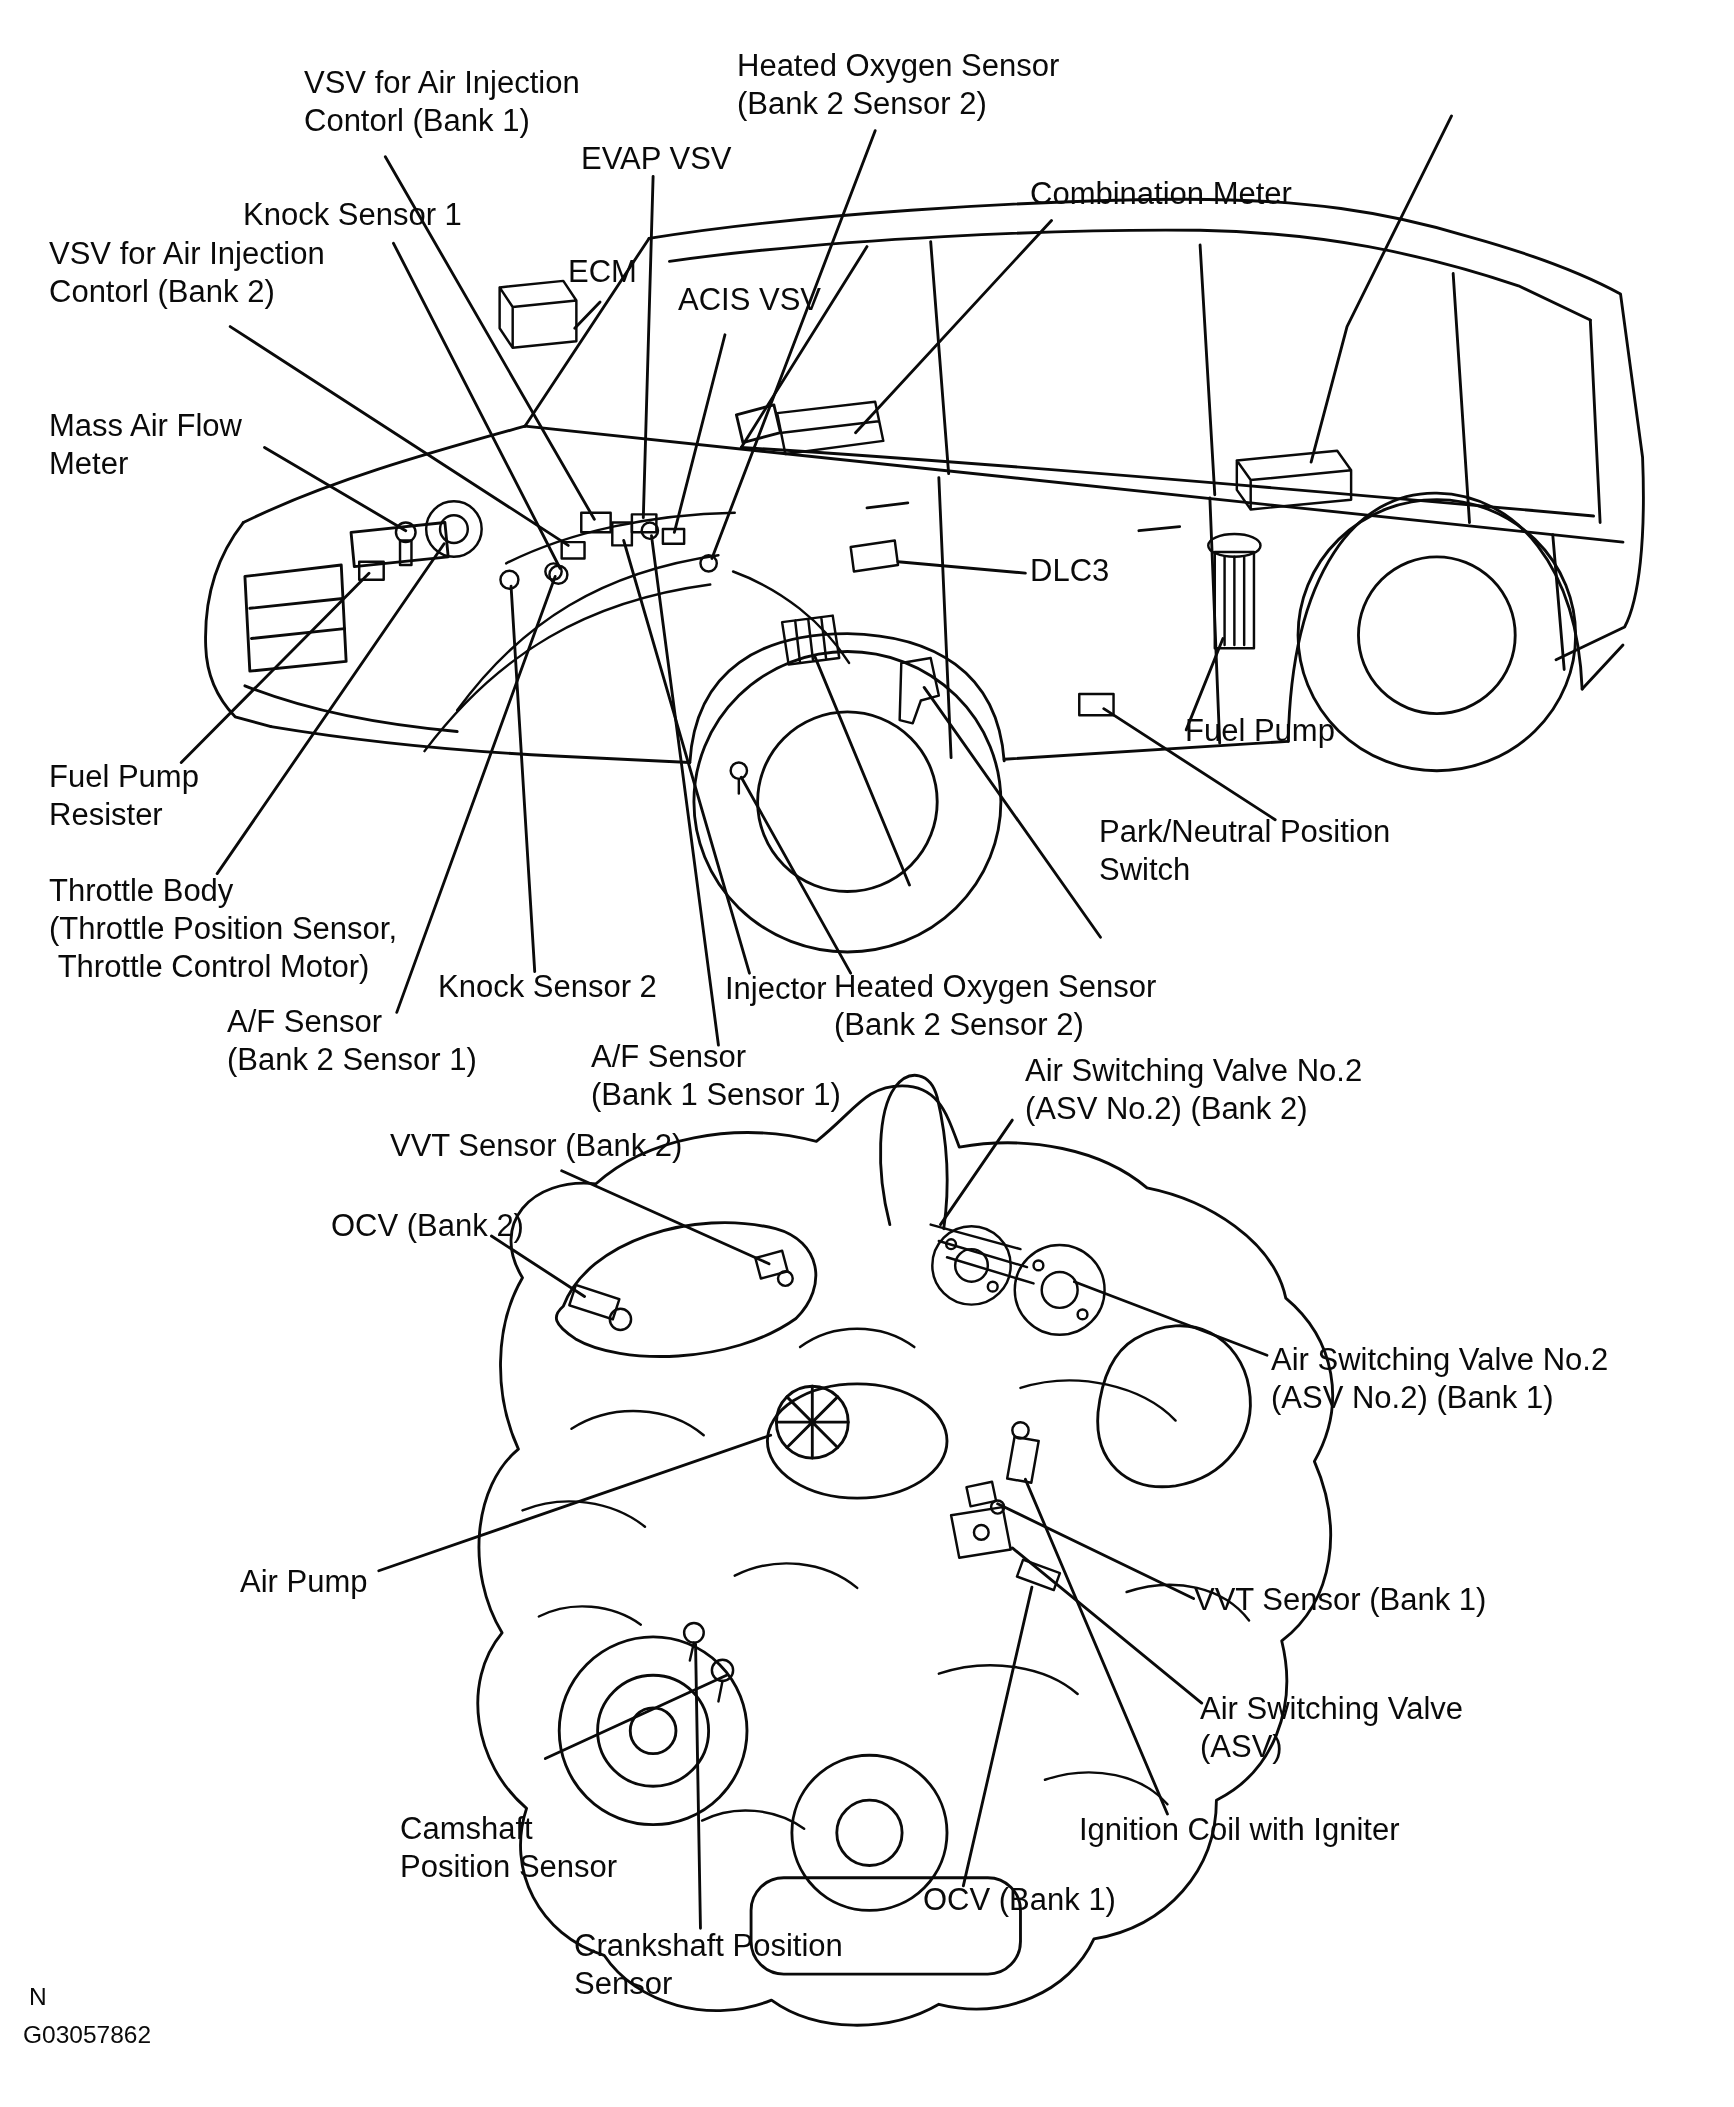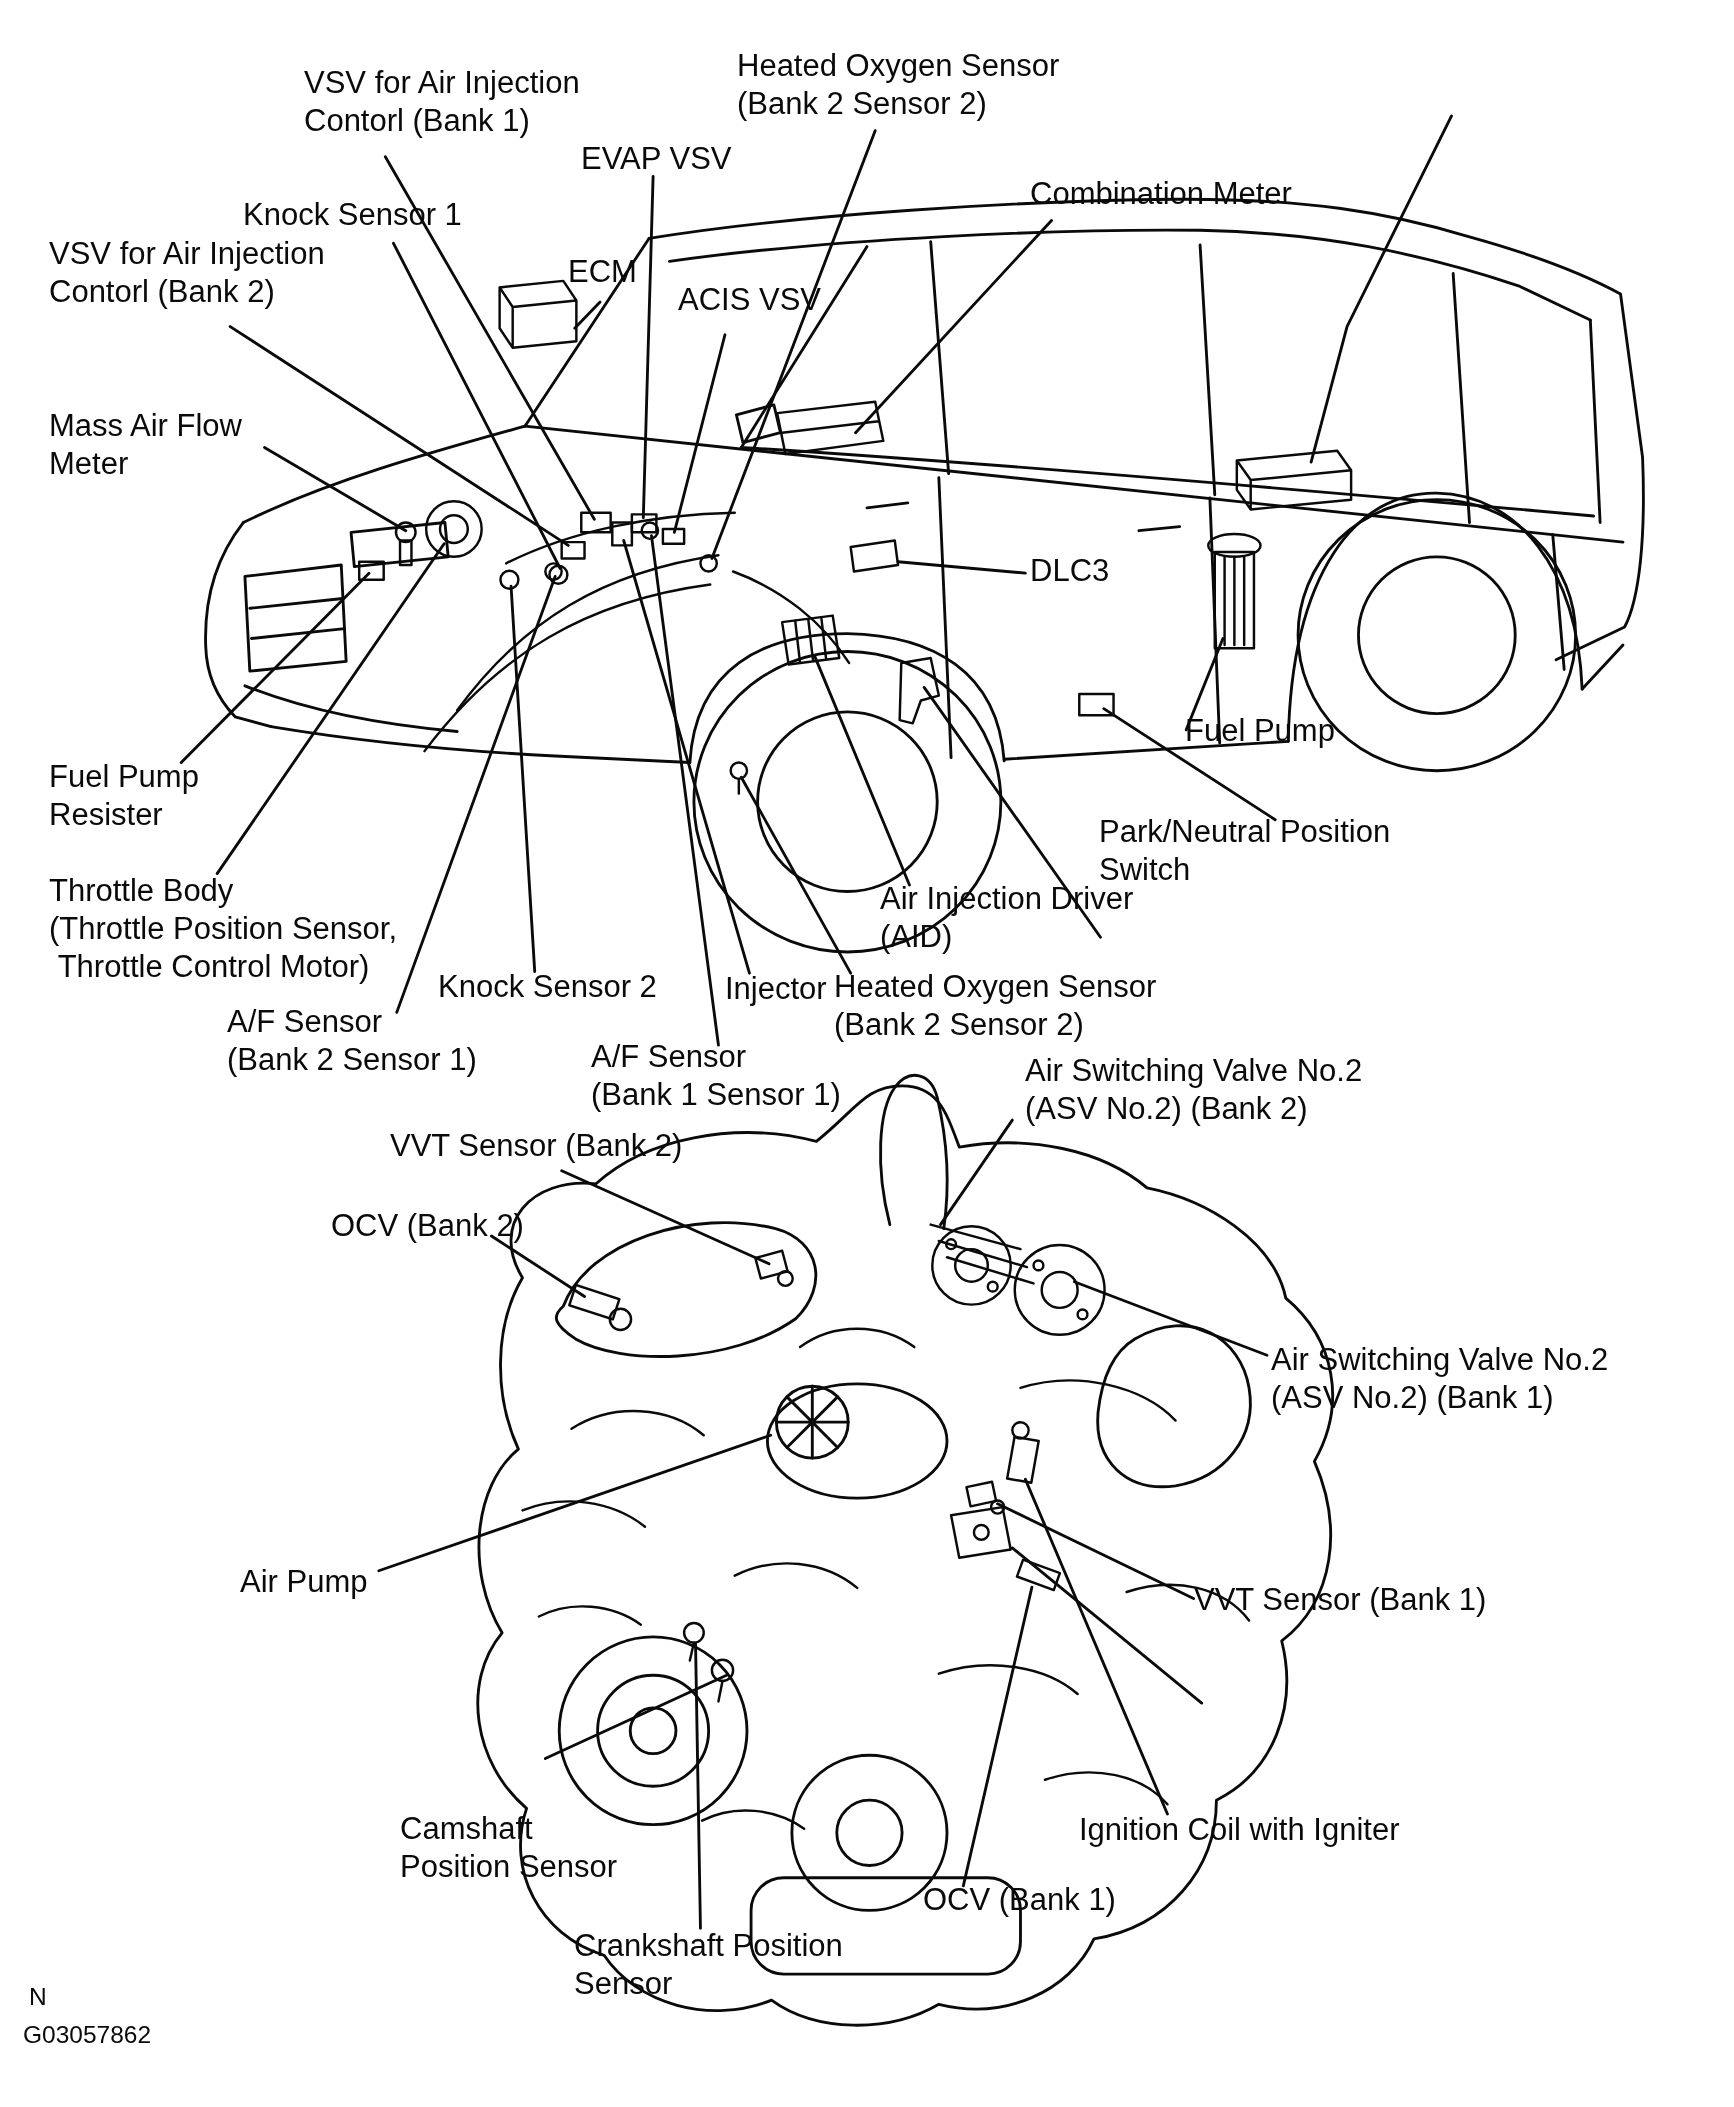--- a/index.html
+++ b/index.html
@@ -289,30 +289,30 @@
 (Throttle Position Sensor,
  Throttle Control Motor)</div>
   <div class="lbl" style="left:227px;top:1003px">A/F Sensor
 (Bank 2 Sensor 1)</div>
   <div class="lbl" style="left:438px;top:968px">Knock Sensor 2</div>
   <div class="lbl" style="left:725px;top:970px">Injector</div>
   <div class="lbl" style="left:591px;top:1038px">A/F Sensor
 (Bank 1 Sensor 1)</div>
   <div class="lbl" style="left:834px;top:968px">Heated Oxygen Sensor
 (Bank 2 Sensor 2)</div>
-  <div class="lbl" style="left:880px;top:880px">Air Injection Driver
-(AID)</div>
   <div class="lbl" style="left:1025px;top:1052px">Air Switching Valve No.2
 (ASV No.2) (Bank 2)</div>
   <div class="lbl" style="left:390px;top:1127px">VVT Sensor (Bank 2)</div>
   <div class="lbl" style="left:331px;top:1207px">OCV (Bank 2)</div>
   <div class="lbl" style="left:1271px;top:1341px">Air Switching Valve No.2
 (ASV No.2) (Bank 1)</div>
   <div class="lbl" style="left:240px;top:1563px">Air Pump</div>
   <div class="lbl" style="left:1194px;top:1581px">VVT Sensor (Bank 1)</div>
+  <div class="lbl" style="left:1200px;top:1690px">Air Switching Valve
+(ASV)</div>
   <div class="lbl" style="left:400px;top:1810px">Camshaft
 Position Sensor</div>
   <div class="lbl" style="left:1079px;top:1811px">Ignition Coil with Igniter</div>
   <div class="lbl" style="left:923px;top:1881px">OCV (Bank 1)</div>
   <div class="lbl" style="left:574px;top:1927px">Crankshaft Position
 Sensor</div>
 
   <div class="small" style="left:29px;top:1982px">N</div>
   <div class="small" style="left:23px;top:2020px">G03057862</div>
 

